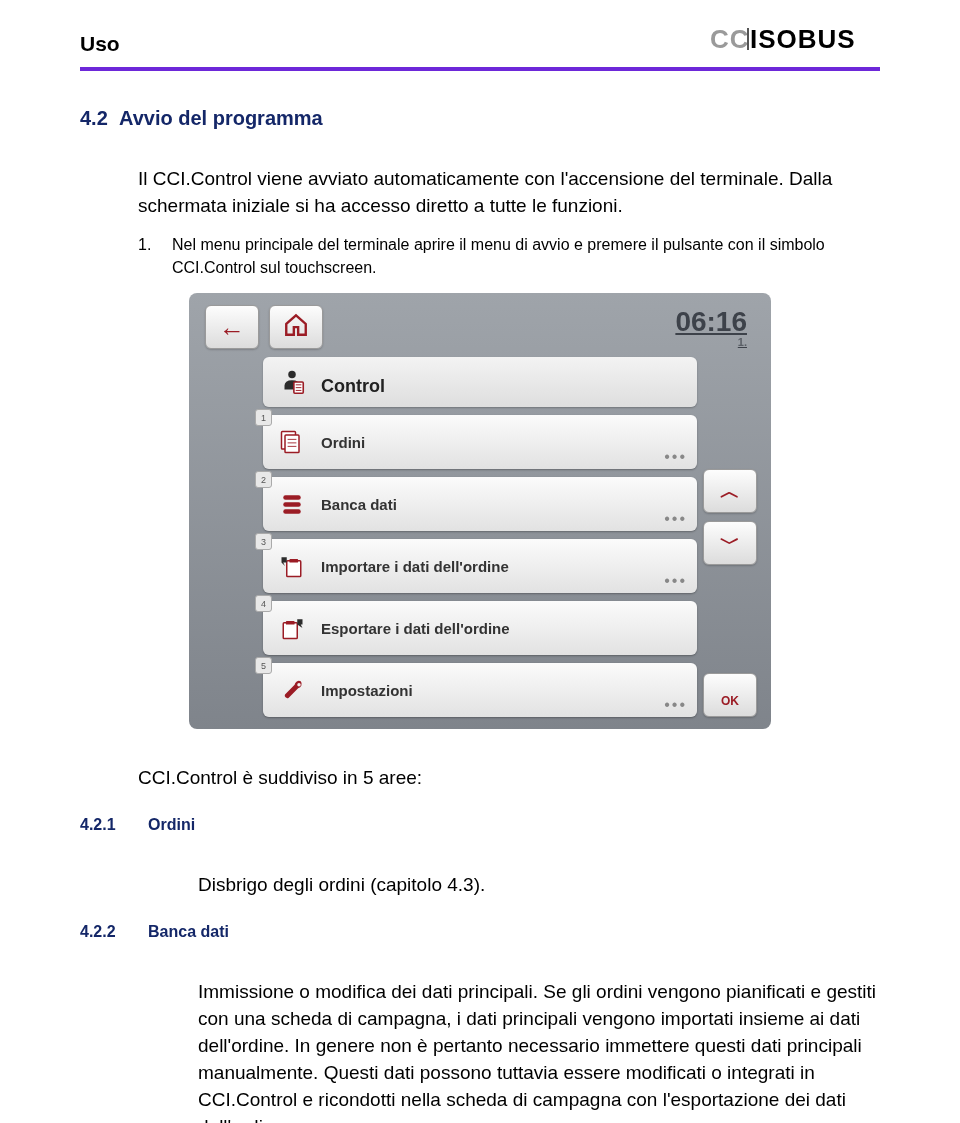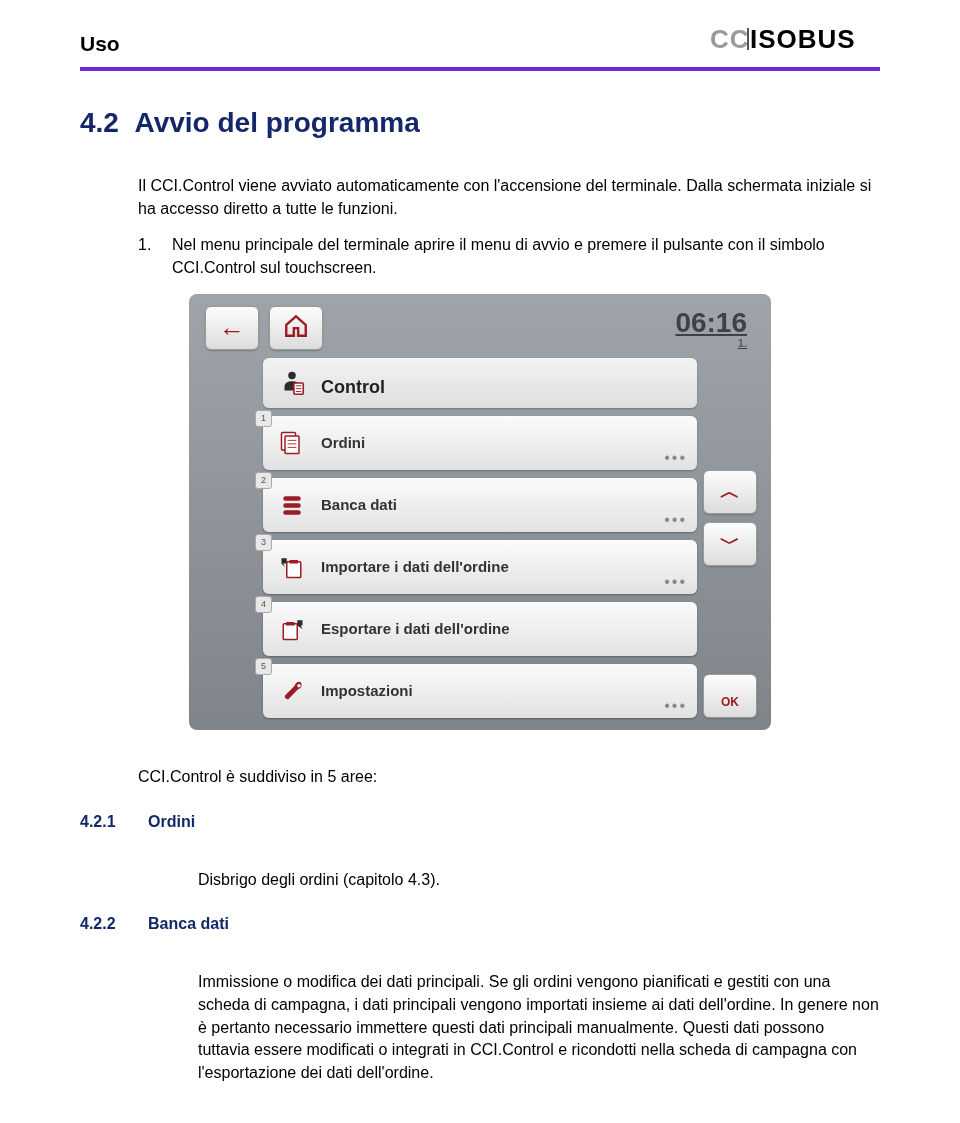--- a/index.html
+++ b/index.html
@@ -1,21 +1,21 @@
 <!DOCTYPE html>
 <html><head>
 <meta charset="utf-8">
 <style>
 body { margin: 0; padding: 0; font-family: Arial, sans-serif; background: #fff; width: 960px; }
 .page { padding: 24px 80px 40px 80px; }
 .header { display: flex; justify-content: space-between; align-items: center; border-bottom: 4px solid #6d28d9; padding-bottom: 4px; margin-bottom: 36px; }
 .header-title { font-size: 21px; font-weight: bold; }
 .header-logo { font-size: 28px; font-weight: bold; letter-spacing: 1px; color: #000; font-family: Arial, sans-serif; }
-.section-heading { font-size: 28px; font-weight: bold; color: #142768; margin-bottom: 18px; }
-.body-text { font-size: 16px; color: #000; line-height: 1.42; margin-bottom: 14px; margin-left: 58px; margin-top: 36px; }
+.section-heading { font-size: 20px; font-weight: bold; color: #142768; margin-bottom: 18px; }
+.body-text { font-size: 19px; color: #000; line-height: 1.42; margin-bottom: 14px; margin-left: 58px; margin-top: 36px; }
 .list-item { display: flex; font-size: 16px; line-height: 1.42; margin-left: 58px; margin-bottom: 10px; }
 .list-num { width: 34px; flex-shrink: 0; }
 .list-txt { flex: 1; }
 .screenshot-wrap { display: flex; justify-content: center; margin: 14px 0 20px 0; }
 .screenshot { width: 582px; background: linear-gradient(180deg, #9fa4aa 0%, #7f848b 100%); border-radius: 8px; padding: 8px; box-sizing: border-box; }
 .ss-top { display: flex; align-items: center; padding: 4px 8px 8px 8px; }
 .ss-side-btn { width: 52px; height: 42px; background: linear-gradient(180deg, #fdfdfd, #dcdcdc); border: 1px solid #9a9a9a; border-radius: 6px; display: flex; align-items: center; justify-content: center; box-shadow: 0 1px 2px rgba(0,0,0,0.2); }
 .ss-arrow { font-size: 26px; color: #9b1c25; font-weight: bold; }
 .ss-home { margin-left: 10px; }
 .ss-home svg { width: 26px; height: 26px; }

